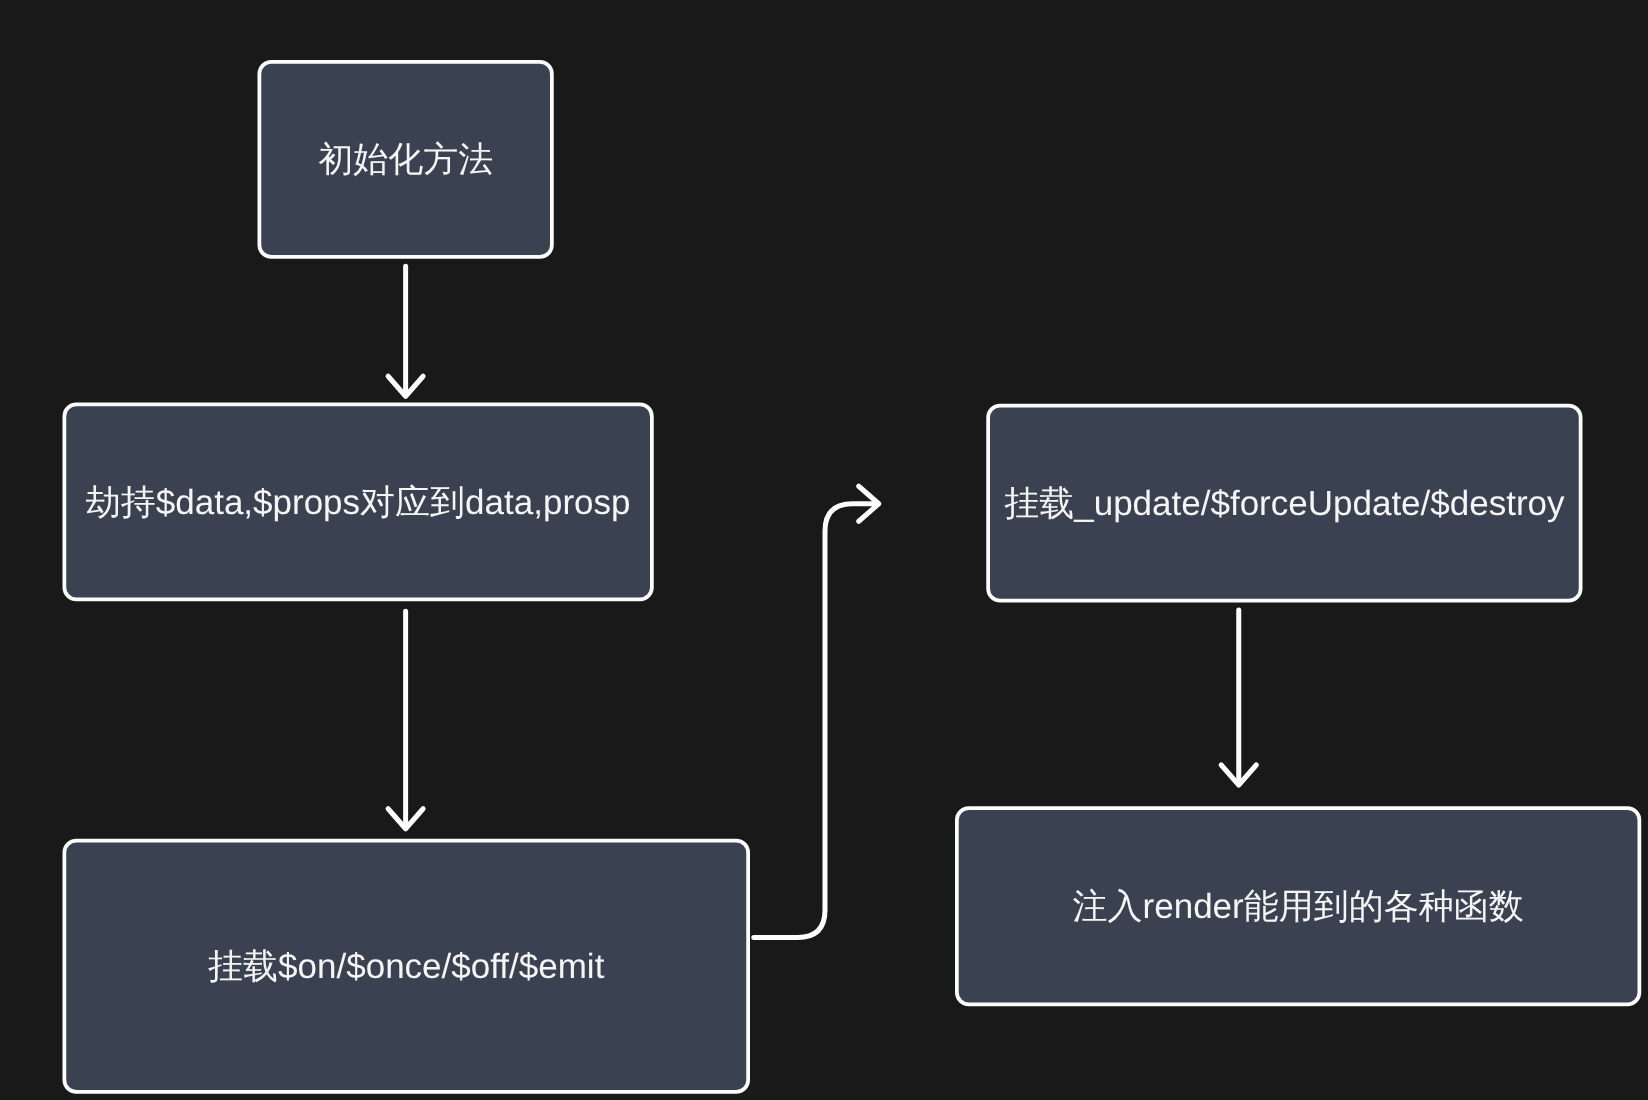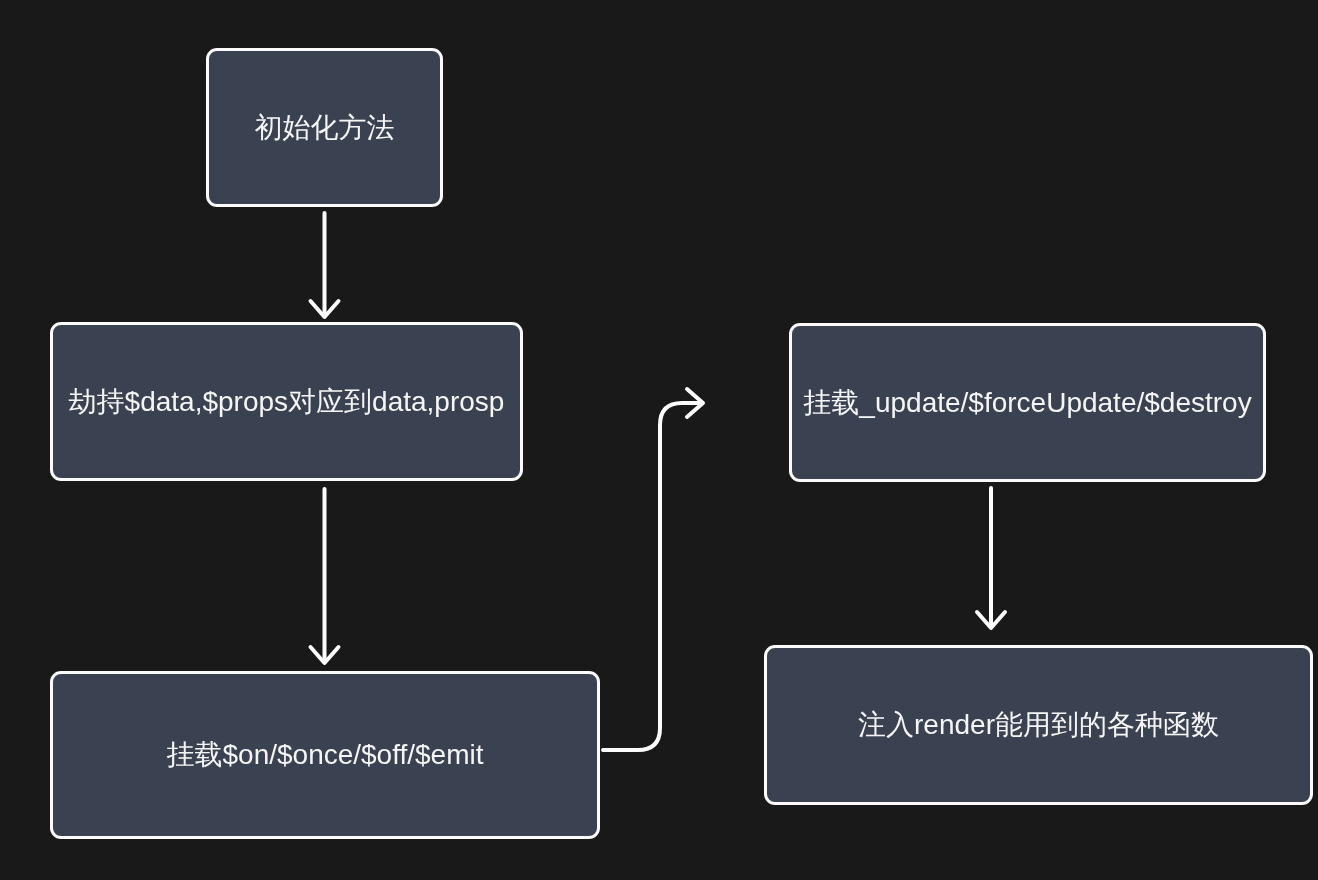--- a/index.html
+++ b/index.html
@@ -81,21 +81,21 @@
   </svg>
 
   <div class="node" style="left:206px; top:48px; width:237px; height:159px;">
     <div class="node-line">初始化方法</div>
   </div>
 
   <div class="node two-line" style="left:50px; top:322px; width:473px; height:159px;">
     <div class="node-line">劫持$data,$props对应到data,prosp</div>
   </div>
 
-  <div class="node" style="left:50px; top:671px; width:550px; height:168px;">
+  <div class="node" style="left:50px; top:671px; width:550px; height:204px;">
     <div class="node-line">挂载$on/$once/$off/$emit</div>
   </div>
 
   <div class="node" style="left:753px; top:323px; width:477px; height:159px;margin-left:36px;">
     <div class="node-line">挂载_update/$forceUpdate/$destroy</div>
   </div>
 
   <div class="node two-line" style="left:717px; top:645px; width:549px; height:160px;margin-left:47px;">
     <div class="node-line">注入render能用到的各种函数</div>
   </div>

